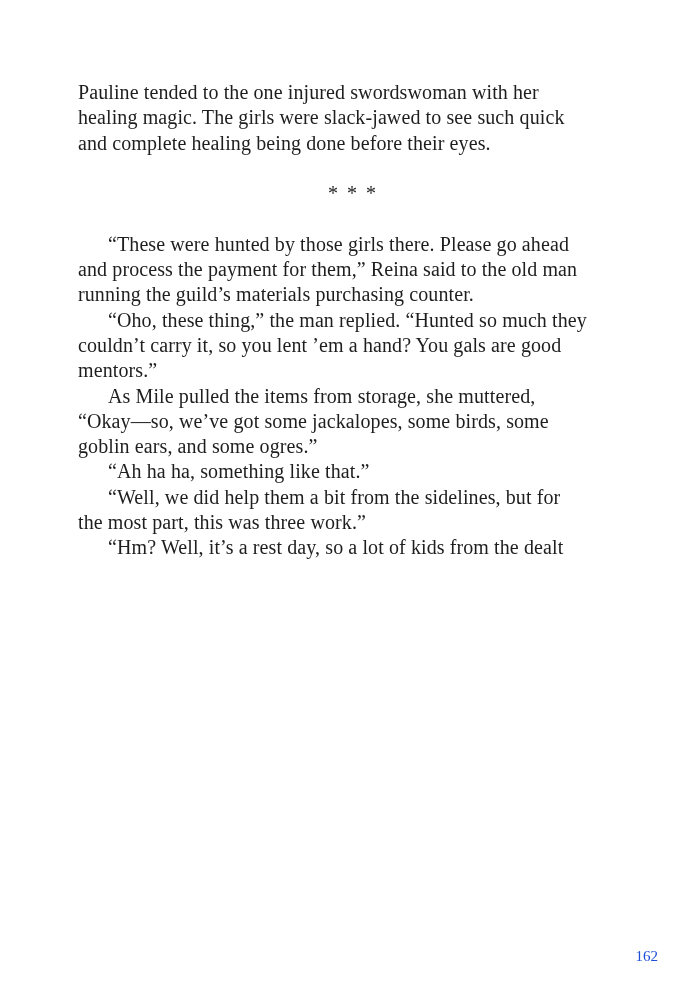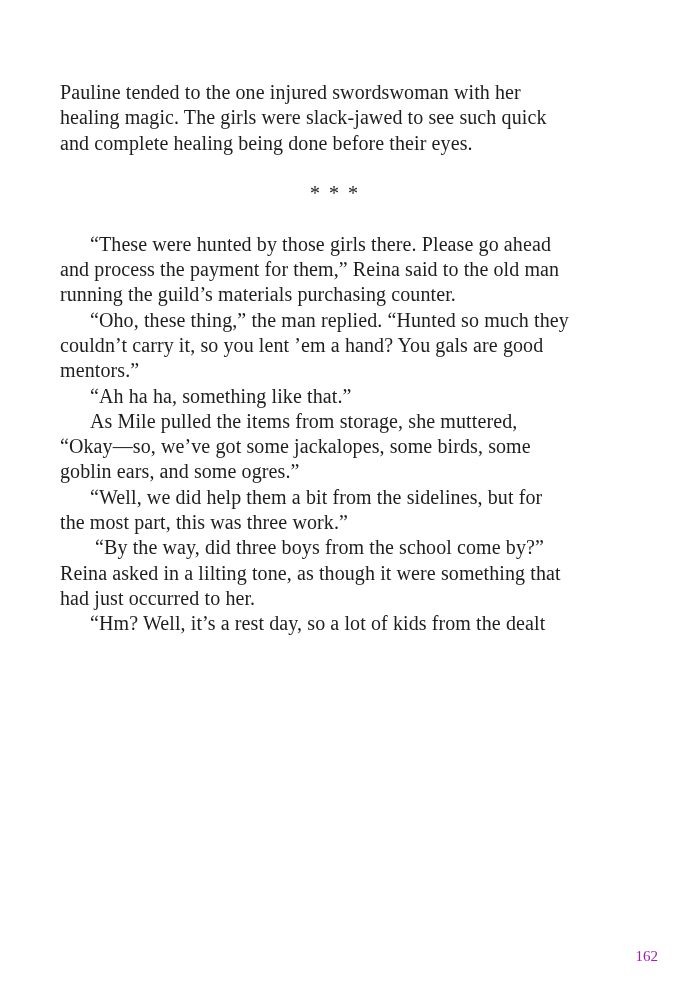--- a/index.html
+++ b/index.html
@@ -12,21 +12,21 @@
     position: relative;
     width: 700px;
     height: 998px;
     background: #ffffff;
     font-family: "Liberation Serif", "DejaVu Serif", serif;
     color: #1e1e1e;
     overflow: hidden;
   }
   .text-block {
     position: absolute;
-    left: 60px;
+    left: 78px;
     top: 80px;
     width: 560px;
   }
   .para {
     margin: 0;
     font-size: 20px;
     line-height: 25.3px;
     letter-spacing: 0.1px;
     white-space: pre;
     text-indent: 30px;
@@ -42,43 +42,40 @@
     text-align: center;
     letter-spacing: 2px;
     color: #1e1e1e;
   }
   .page-number {
     position: absolute;
     top: 947px;
     right: 42px;
     font-size: 15px;
     line-height: 18px;
-    color: #a21caf;
+    color: #1d4ed8;
   }
 </style>
 </head>
 <body>
 
 <div class="page">
   <div class="text-block">
     <p class="para flush">Pauline tended to the one injured swordswoman with her
 healing magic. The girls were slack-jawed to see such quick
 and complete healing being done before their eyes.</p>
     <div class="scene-break">* * *</div>
     <p class="para">“These were hunted by those girls there. Please go ahead
 and process the payment for them,” Reina said to the old man
 running the guild’s materials purchasing counter.</p>
     <p class="para">“Oho, these thing,” the man replied. “Hunted so much they
 couldn’t carry it, so you lent ’em a hand? You gals are good
 mentors.”</p>
-    <p class="para">“Ah ha ha, something like that.”</p>
     <p class="para">As Mile pulled the items from storage, she muttered,
 “Okay—so, we’ve got some jackalopes, some birds, some
 goblin ears, and some ogres.”</p>
+    <p class="para">“Ah ha ha, something like that.”</p>
     <p class="para">“Well, we did help them a bit from the sidelines, but for
 the most part, this was three work.”</p>
-    <p class="para"> “By the way, did three boys from the school come by?”
-Reina asked in a lilting tone, as though it were something that
-had just occurred to her.</p>
     <p class="para">“Hm? Well, it’s a rest day, so a lot of kids from the dealt</p>
   </div>
   <div class="page-number">162</div>
 </div>
 
 </body></html>

